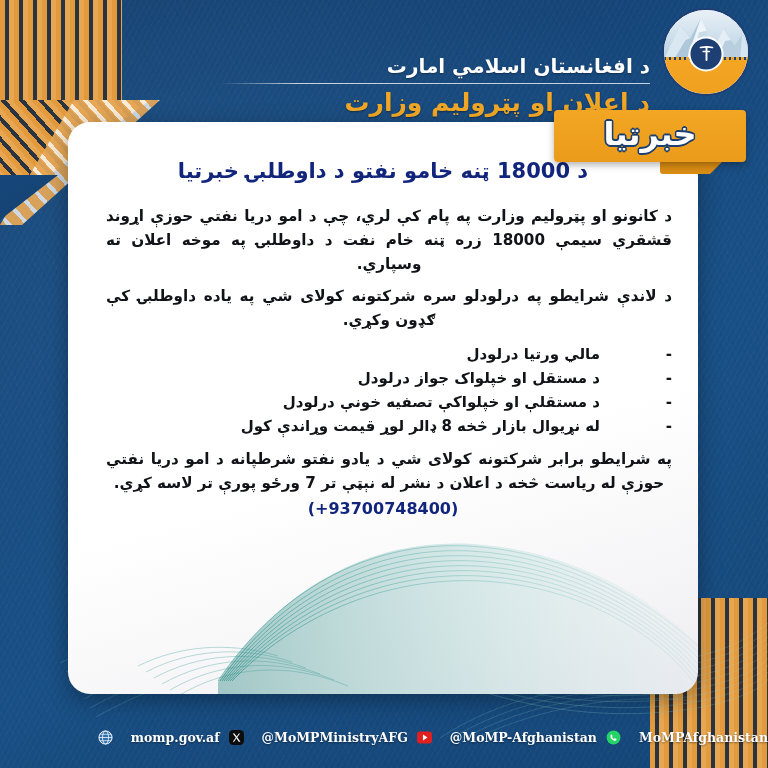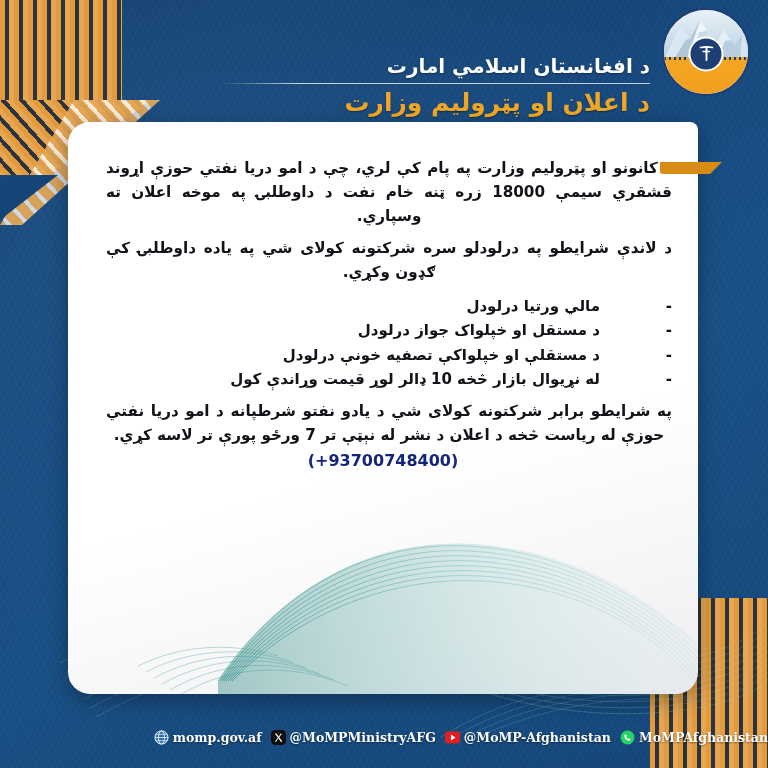--- a/index.html
+++ b/index.html
@@ -171,21 +171,21 @@
 
   
   #footer{
     position:absolute;left:0;bottom:0;width:768px;height:62px;
     display:flex;align-items:center;z-index:7;
   }
   #social{
     display:flex;align-items:center;gap:9px;direction:ltr;
     padding-left:82px;
   }
-  .soc{display:flex;align-items:center;gap:4px;}
+  .soc{display:flex;align-items:center;gap:18px;}
   .soc-label{
     color:#ffffff;font-size:12.5px;font-weight:700;white-space:nowrap;
     font-family:"DejaVu Serif","Liberation Serif",serif;
     text-shadow:0 1px 2px rgba(0,0,0,.45);
   }
   .ico{width:15px;height:15px;flex:0 0 15px;display:block;}
 </style>
 </head>
 <body>
 
@@ -227,43 +227,47 @@
             <path d="M4 4 C8 3.2 12 3.2 16 4" stroke="#ffffff" stroke-width="1.7" fill="none" stroke-linecap="round"></path>
             <line x1="10" y1="4" x2="10" y2="16.5" stroke="#ffffff" stroke-width="1.9" stroke-linecap="round"></line>
             <line x1="6.5" y1="8" x2="13" y2="8" stroke="#ffffff" stroke-width="1.3" stroke-linecap="round"></line>
           </svg>
         </div>
       </div>
     </div>
   </div>
 
   <div id="news-tab-foot"></div>
+  <div id="news-tab">
+    <span id="news-tab-label">خبرتیا</span>
+  </div>
 
   <div id="card">
     <div id="card-inner">
+      <h1 id="title">د 18000 ټنه خامو نفتو د داوطلبۍ خبرتیا</h1>
 
       <p class="para p1">د کانونو او پټرولیم وزارت په پام کې لري، چې د امو دریا نفتي حوزې اړوند قشقري سیمې 18000 زره ټنه خام نفت د داوطلبۍ په موخه اعلان ته وسپاري.</p>
       <p class="para p2">د لاندې شرایطو په درلودلو سره شرکتونه کولای شي په یاده داوطلبۍ کې ګډون وکړي.</p>
 
       <ul id="bullets">
         <li>
           <span class="dash">-</span>
           <span class="btext">مالي ورتیا درلودل</span>
         </li>
         <li>
           <span class="dash">-</span>
           <span class="btext">د مستقل او خپلواک جواز درلودل</span>
         </li>
         <li>
           <span class="dash">-</span>
           <span class="btext">د مستقلې او خپلواکې تصفیه خونې درلودل</span>
         </li>
         <li>
           <span class="dash">-</span>
-          <span class="btext">له نړیوال بازار څخه 10 ډالر لوړ قیمت وړاندې کول</span>
+          <span class="btext">له نړیوال بازار څخه 8 ډالر لوړ قیمت وړاندې کول</span>
         </li>
       </ul>
 
       <p class="para p3">په شرایطو برابر شرکتونه کولای شي د یادو نفتو شرطپانه د امو دریا نفتي حوزې له ریاست څخه د اعلان د نشر له نېټې تر 7 ورځو پورې تر لاسه کړي.</p>
 
       <p id="phone">(+93700748400)</p>
     </div>
 
     <div id="wave-wrap">
       <svg width="630" height="200" viewBox="0 0 630 200" preserveAspectRatio="none">

